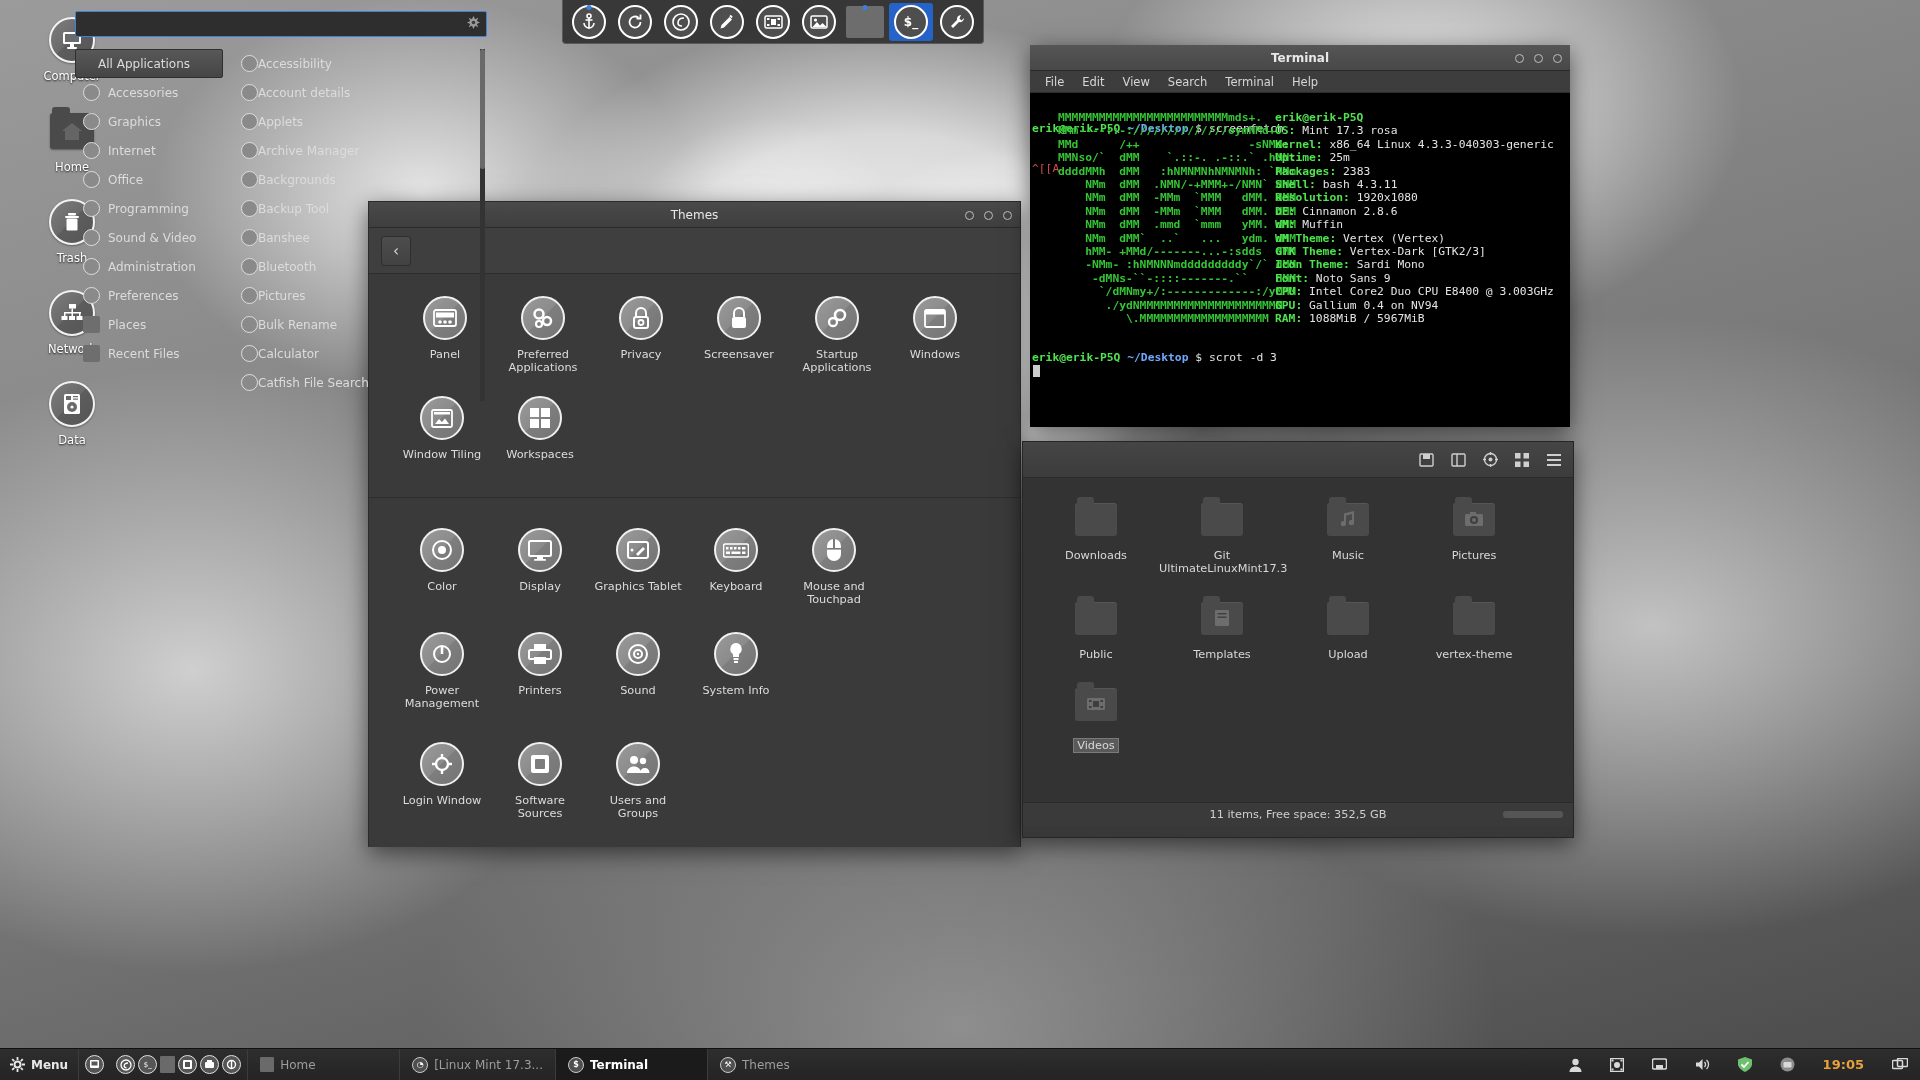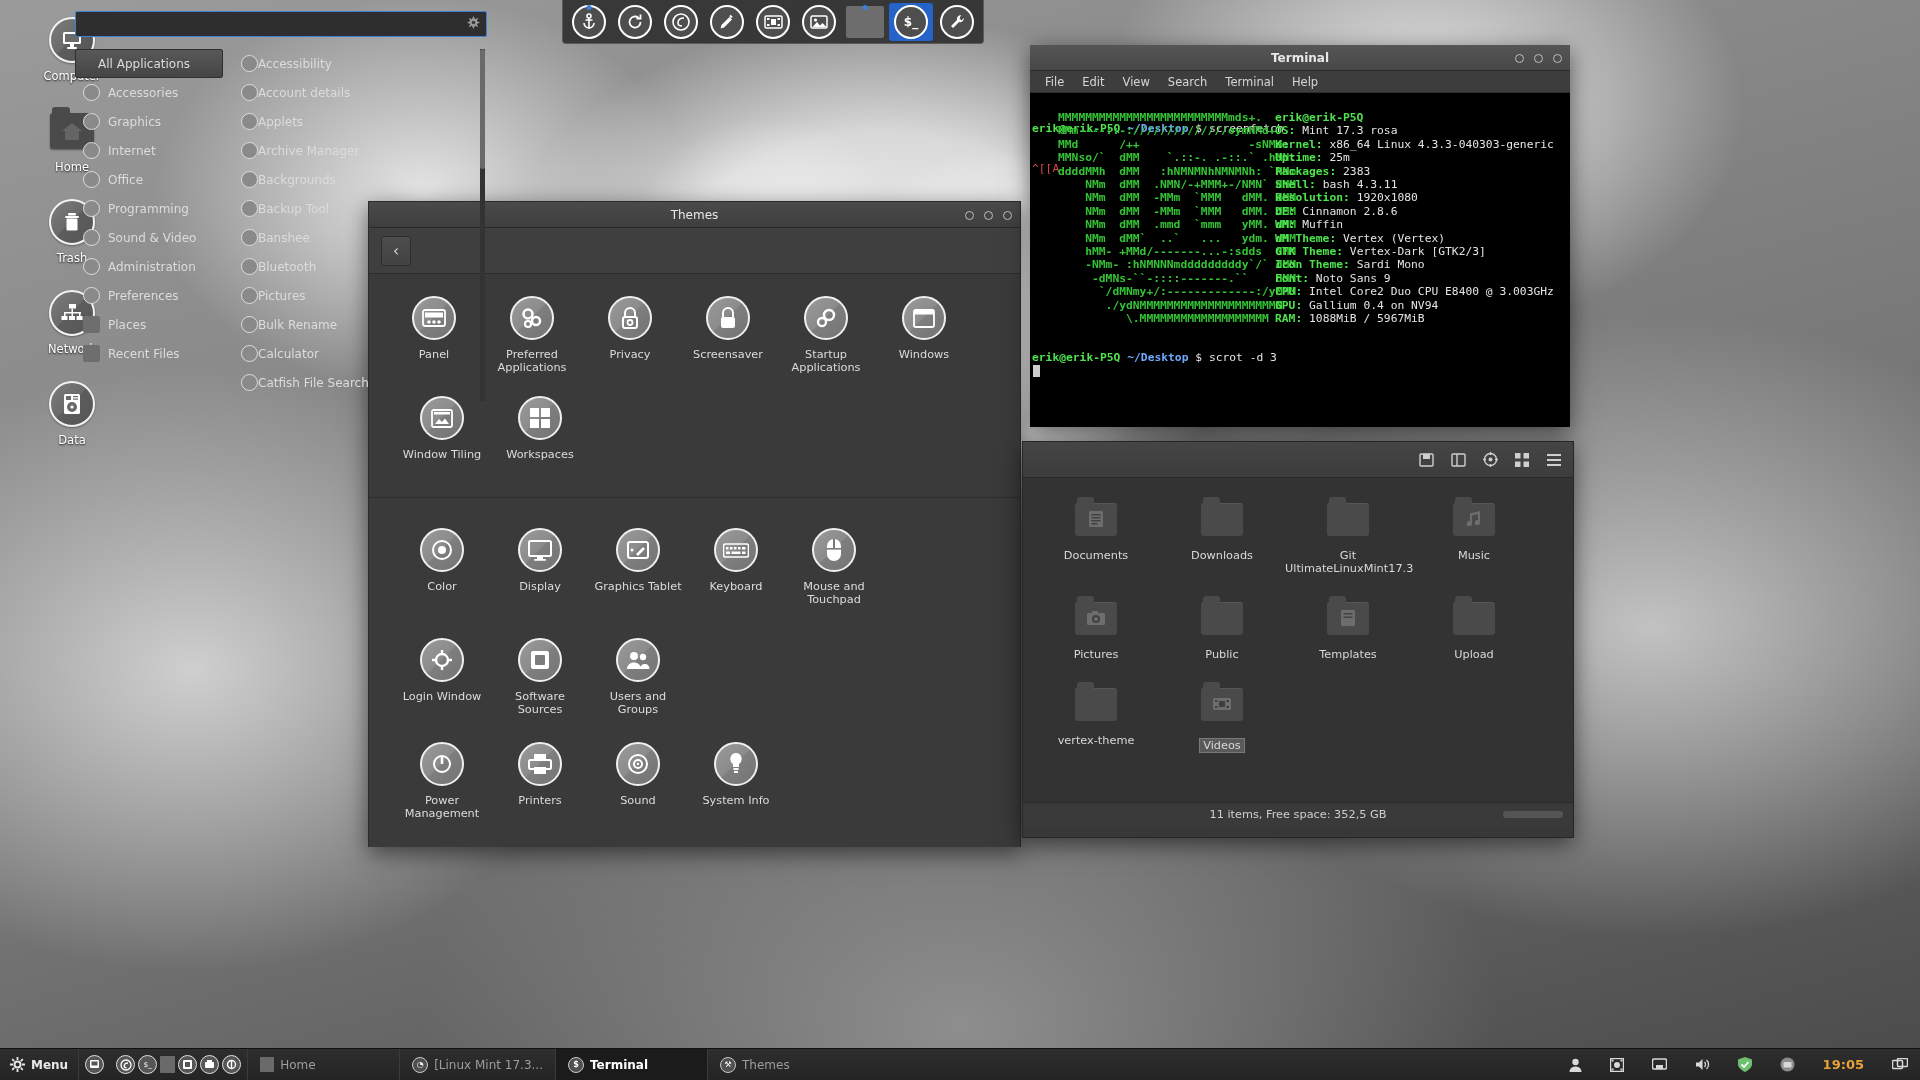--- a/index.html
+++ b/index.html
@@ -360,21 +360,21 @@
       <div class="wbtn"></div>
     </div>
   </div>
   <div class="ss-toolbar">
     <div class="back-btn">
       <span>‹</span>
     </div>
   </div>
   <div class="ss-pane">
 
-    <div class="ss-grid" style="padding-left:16px">
+    <div class="ss-grid" style="padding-left:27px">
       <div class="ss-item">
         <div class="circ">
             <svg width="24" height="20" viewBox="0 0 24 20">
               <rect x="1" y="2" width="22" height="16" rx="2" fill="none" stroke="#fff" stroke-width="1.8"></rect>
               <rect x="3" y="4.5" width="18" height="5" fill="#fff"></rect>
               <circle cx="7" cy="14" r="1.8" fill="#fff"></circle>
               <circle cx="12" cy="14" r="1.8" fill="#fff"></circle>
               <circle cx="17" cy="14" r="1.8" fill="#fff"></circle>
             </svg>
           </div>
@@ -509,20 +509,63 @@
               <rect x="1" y="1" width="14" height="22" rx="7" fill="#fff"></rect>
               <rect x="7" y="1" width="2" height="10" fill="#7a7a7a"></rect>
               <rect x="1" y="10" width="14" height="1.6" fill="#7a7a7a"></rect>
             </svg>
           </div>
         <div class="lbl" style="white-space:pre-line">Mouse and
 Touchpad</div>
       </div>
     </div>
 
+    <div class="ss-grid" style="padding-left:24px;padding-top:4px">
+      <div class="ss-item">
+        <div class="circ">
+            <svg width="22" height="22" viewBox="0 0 22 22">
+              <circle cx="11" cy="11" r="8" fill="none" stroke="#fff" stroke-width="2"></circle>
+              <path d="M11 4v7" stroke="#fff" stroke-width="2.5"></path>
+            </svg>
+          </div>
+        <div class="lbl" style="white-space:pre-line">Power
+Management</div>
+      </div>
+      <div class="ss-item">
+        <div class="circ">
+            <svg width="24" height="22" viewBox="0 0 24 22">
+              <rect x="6" y="1" width="12" height="6" fill="#fff"></rect>
+              <rect x="1" y="7" width="22" height="9" rx="1.5" fill="none" stroke="#fff" stroke-width="2"></rect>
+              <rect x="6" y="14" width="12" height="7" fill="#fff"></rect>
+            </svg>
+          </div>
+        <div class="lbl">Printers</div>
+      </div>
+      <div class="ss-item">
+        <div class="circ">
+            <svg width="22" height="22" viewBox="0 0 22 22">
+              <circle cx="11" cy="11" r="9" fill="none" stroke="#fff" stroke-width="2"></circle>
+              <circle cx="11" cy="11" r="4" fill="none" stroke="#fff" stroke-width="2"></circle>
+              <circle cx="11" cy="11" r="1.2" fill="#fff"></circle>
+            </svg>
+          </div>
+        <div class="lbl">Sound</div>
+      </div>
+      <div class="ss-item">
+        <div class="circ">
+            <svg width="18" height="24" viewBox="0 0 18 24">
+              <path d="M9 1a6 6 0 0 0-3 11v3h6v-3A6 6 0 0 0 9 1z" fill="#fff"></path>
+              <rect x="6.5" y="16" width="5" height="2" fill="#fff"></rect>
+              <rect x="7" y="19" width="4" height="2" fill="#fff"></rect>
+            </svg>
+          </div>
+        <div class="lbl">System Info</div>
+      </div>
+    </div>
+
     <div class="ss-grid" style="padding-left:24px;padding-top:10px">
       <div class="ss-item">
         <div class="circ">
             <svg width="22" height="22" viewBox="0 0 22 22">
               <circle cx="11" cy="11" r="6" fill="none" stroke="#fff" stroke-width="2.4"></circle>
               <path d="M11 1v4M11 17v4M1 11h4M17 11h4" stroke="#fff" stroke-width="2.4"></path>
             </svg>
           </div>
         <div class="lbl">Login Window</div>
       </div>
@@ -540,63 +583,20 @@
         <div class="circ">
             <svg width="24" height="20" viewBox="0 0 24 20">
               <circle cx="8" cy="6" r="4" fill="#fff"></circle>
               <circle cx="17" cy="7" r="3.2" fill="#fff"></circle>
               <path d="M1 19c0-4 3.2-6.5 7-6.5s7 2.5 7 6.5z" fill="#fff"></path>
               <path d="M14 19c0-3 2.2-5 5-5s4.5 2 4.5 5z" fill="#fff"></path>
             </svg>
           </div>
         <div class="lbl" style="white-space:pre-line">Users and
 Groups</div>
-      </div>
-    </div>
-
-    <div class="ss-grid" style="padding-left:24px;padding-top:4px">
-      <div class="ss-item">
-        <div class="circ">
-            <svg width="22" height="22" viewBox="0 0 22 22">
-              <circle cx="11" cy="11" r="8" fill="none" stroke="#fff" stroke-width="2"></circle>
-              <path d="M11 4v7" stroke="#fff" stroke-width="2.5"></path>
-            </svg>
-          </div>
-        <div class="lbl" style="white-space:pre-line">Power
-Management</div>
-      </div>
-      <div class="ss-item">
-        <div class="circ">
-            <svg width="24" height="22" viewBox="0 0 24 22">
-              <rect x="6" y="1" width="12" height="6" fill="#fff"></rect>
-              <rect x="1" y="7" width="22" height="9" rx="1.5" fill="none" stroke="#fff" stroke-width="2"></rect>
-              <rect x="6" y="14" width="12" height="7" fill="#fff"></rect>
-            </svg>
-          </div>
-        <div class="lbl">Printers</div>
-      </div>
-      <div class="ss-item">
-        <div class="circ">
-            <svg width="22" height="22" viewBox="0 0 22 22">
-              <circle cx="11" cy="11" r="9" fill="none" stroke="#fff" stroke-width="2"></circle>
-              <circle cx="11" cy="11" r="4" fill="none" stroke="#fff" stroke-width="2"></circle>
-              <circle cx="11" cy="11" r="1.2" fill="#fff"></circle>
-            </svg>
-          </div>
-        <div class="lbl">Sound</div>
-      </div>
-      <div class="ss-item">
-        <div class="circ">
-            <svg width="18" height="24" viewBox="0 0 18 24">
-              <path d="M9 1a6 6 0 0 0-3 11v3h6v-3A6 6 0 0 0 9 1z" fill="#fff"></path>
-              <rect x="6.5" y="16" width="5" height="2" fill="#fff"></rect>
-              <rect x="7" y="19" width="4" height="2" fill="#fff"></rect>
-            </svg>
-          </div>
-        <div class="lbl">System Info</div>
       </div>
     </div>
 
   </div>
 </div>
 
 <div class="win" id="terminal">
   <div class="titlebar">
     <span>Terminal</span>
     <div class="wbtns">
@@ -814,36 +814,20 @@
           <rect x="0" y="1" width="14" height="2" fill="#cfcfcf"></rect>
           <rect x="0" y="6" width="14" height="2" fill="#cfcfcf"></rect>
           <rect x="0" y="11" width="14" height="2" fill="#cfcfcf"></rect>
         </svg>
     </div>
   </div>
   <div class="nemo-view" id="nemo-view">
       <div class="nemo-item">
         <div class="ic">
           <div class="folder">
-            <span>
-              <svg width="16" height="18" viewBox="0 0 16 18">
-                <rect x="1" y="1" width="14" height="16" rx="1" fill="#6d6d6d"></rect>
-                <rect x="3.5" y="4" width="9" height="1.4" fill="#3f3f3f"></rect>
-                <rect x="3.5" y="7" width="9" height="1.4" fill="#3f3f3f"></rect>
-                <rect x="3.5" y="10" width="9" height="1.4" fill="#3f3f3f"></rect>
-                <rect x="3.5" y="13" width="6" height="1.4" fill="#3f3f3f"></rect>
-              </svg>
-            </span>
-          </div>
-        </div>
-        <div class="nm">Documents</div>
-      </div>
-      <div class="nemo-item">
-        <div class="ic">
-          <div class="folder">
             <span></span>
           </div>
         </div>
         <div class="nm">Downloads</div>
       </div>
       <div class="nemo-item">
         <div class="ic">
           <div class="folder">
             <span></span>
           </div>

